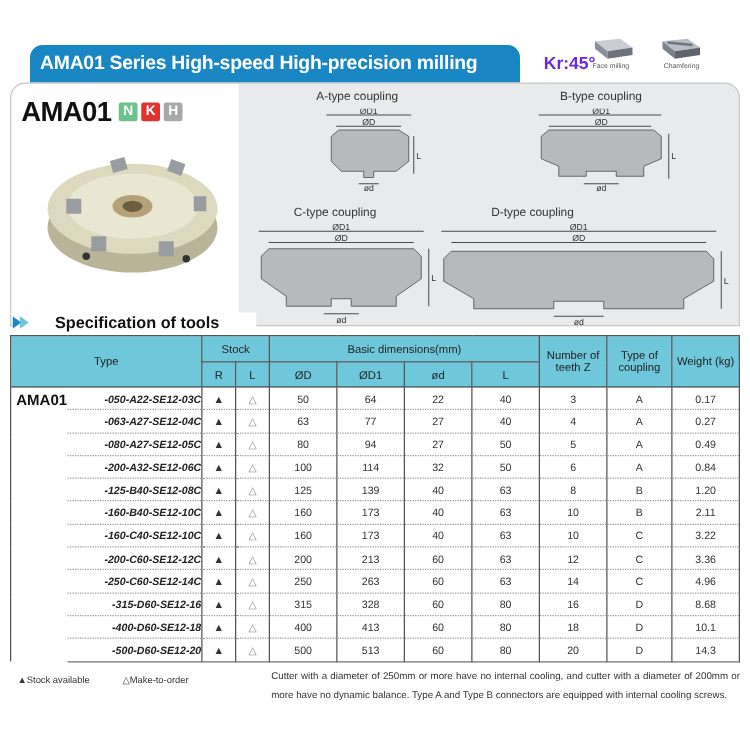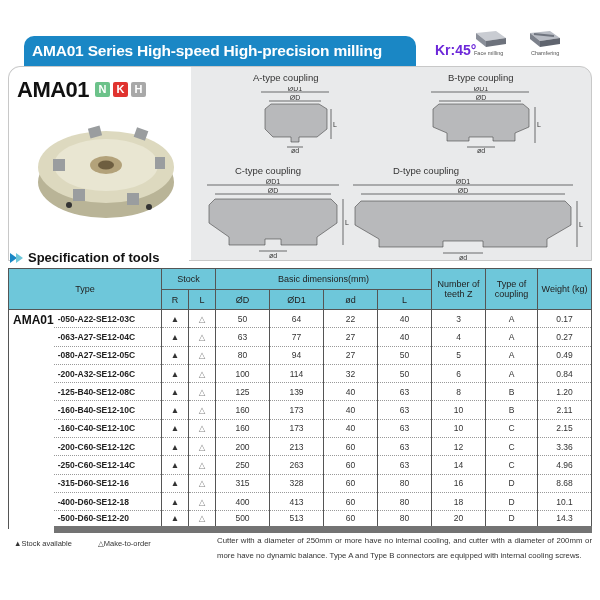--- a/index.html
+++ b/index.html
@@ -7,28 +7,28 @@
   .title-tab { position: absolute; left: 24px; top: 36px; width: 392px; height: 30px; background: #1a87c5; border-radius: 10px 10px 0 0; color: #fff; font-weight: bold; font-size: 15.5px; line-height: 30px; padding-left: 8px; letter-spacing: -0.2px; }
   .kr { position: absolute; left: 435px; top: 42px; font-weight: bold; font-size: 14px; color: #6d28d9; }
   .insert { position: absolute; top: 30px; width: 34px; height: 18px; }
   .insert-lbl { position: absolute; top: 50px; font-size: 5.5px; color: #555; }
   .panel { position: absolute; left: 8px; top: 66px; width: 584px; height: 195px; background: #e9eaeb; border: 1px solid #c8c8c8; border-radius: 12px 12px 0 0; overflow: hidden; }
   .panel-left { position: absolute; left: 0; top: 0; width: 182px; height: 100%; background: #fff; border-radius: 12px 0 0 0; }
   .model { position: absolute; left: 8px; top: 10px; font-size: 22px; font-weight: bold; color: #111; letter-spacing: -0.5px; }
   .badge { position: absolute; top: 15px; width: 15px; height: 15px; border-radius: 2px; color: #fff; font-size: 11px; font-weight: bold; text-align: center; line-height: 15px; }
   .cap { position: absolute; font-size: 9.5px; color: #333; }
   .diag { position: absolute; }
-  .sec-title { position: absolute; left: 10px; top: 250px; font-weight: bold; font-size: 13px; color: #111; display: flex; align-items: center; gap: 2px; background: #fff; padding-right: 30px; }
+  .sec-title { position: absolute; left: 10px; top: 250px; font-weight: bold; font-size: 13px; color: #111; display: flex; align-items: center; gap: 18px; background: #fff; padding-right: 30px; }
   table { position: absolute; left: 8px; top: 268px; width: 584px; border-collapse: collapse; font-size: 8.5px; }
   th { background: #6ec7da; color: #222; font-weight: normal; border: 1px solid #555; text-align: center; font-size: 9px; }
   td { border-left: 1px solid #555; border-right: 1px solid #555; border-bottom: 1px dotted #999; text-align: center; height: 18.3px; color: #333; }
   td.type-prefix { font-weight: bold; font-size: 12px; text-align: left; padding-left: 4px; border-bottom: none; vertical-align: top; padding-top: 3px; color: #111; }
-  td.type-code { font-weight: bold; text-align: left; padding-left: 4px; border-left: none; color: #222; font-size: 8.5px; }
+  td.type-code { font-weight: bold; text-align: right; padding-left: 4px; border-left: none; color: #222; font-size: 8.5px; font-style: italic; }
   td.prefix-col { border-right: none; }
-  tr:last-child td { border-bottom: 7px solid #737373; }
+  tr:last-child td { border-bottom: 1px solid #737373; }
   .legend { position: absolute; top: 539px; font-size: 7.5px; color: #333; }
   .note { position: absolute; left: 217px; top: 534px; width: 375px; font-size: 7.8px; line-height: 14.5px; color: #333; text-align: justify; }
 </style>
 </head>
 <body>
 
 <div class="title-tab">AMA01 Series High-speed High-precision milling tools</div>
 <div class="kr">Kr:45°</div>
 
 <svg class="insert" style="left:474px" viewBox="0 0 34 18">
@@ -225,21 +225,21 @@
       <tr>
         <td class="type-code">-160-C40-SE12-10C</td>
         <td>▲</td>
         <td style="color: rgb(136, 136, 136);">△</td>
         <td>160</td>
         <td>173</td>
         <td>40</td>
         <td>63</td>
         <td>10</td>
         <td>C</td>
-        <td>2.15</td>
+        <td>3.22</td>
       </tr>
       <tr>
         <td class="type-code">-200-C60-SE12-12C</td>
         <td>▲</td>
         <td style="color: rgb(136, 136, 136);">△</td>
         <td>200</td>
         <td>213</td>
         <td>60</td>
         <td>63</td>
         <td>12</td>

